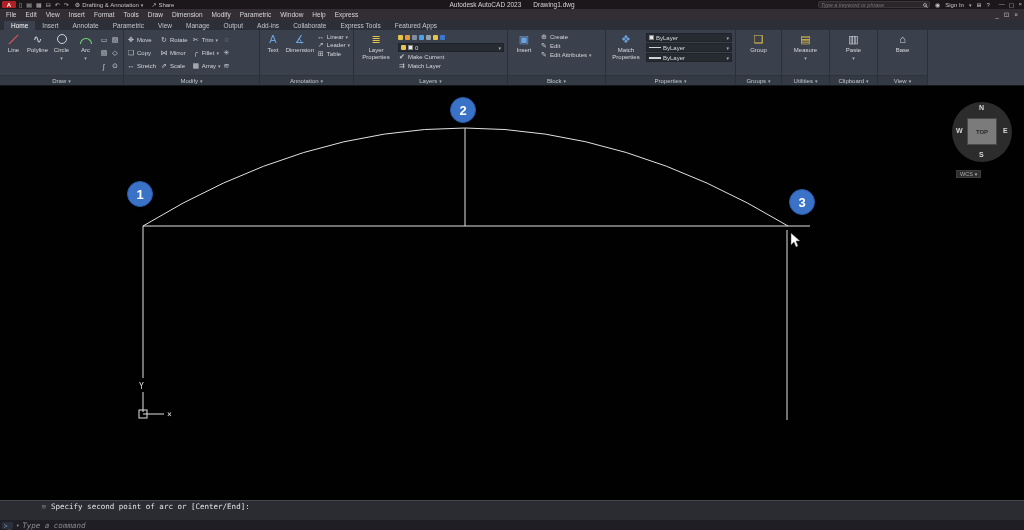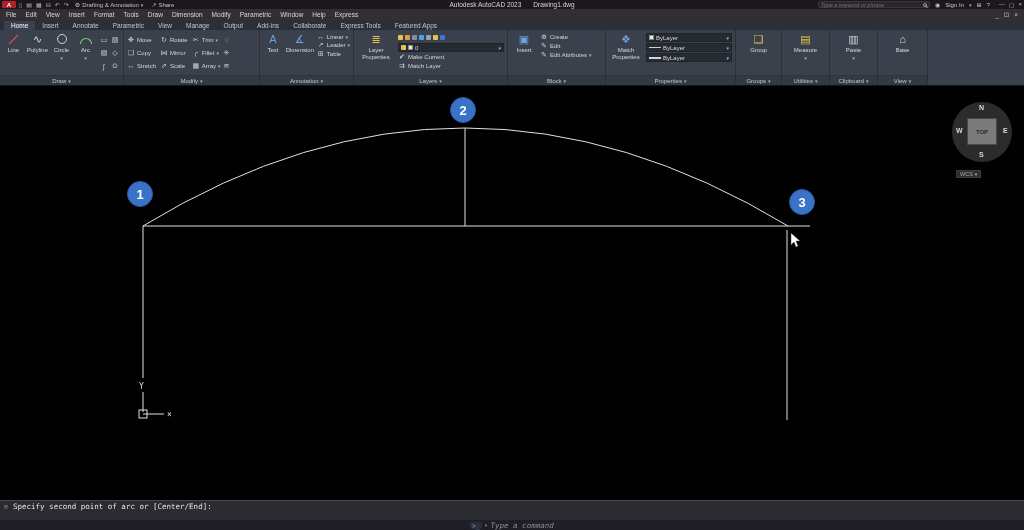--- a/index.html
+++ b/index.html
@@ -68,24 +68,24 @@
   .canvas svg { position:absolute; left:0; top:0; }
   .marker { position:absolute; width:26px; height:26px; border-radius:50%; transform:translate(-50%,-50%); display:flex; align-items:center; justify-content:center; color:#fff; font-size:13px; font-weight:bold; border:1px solid #2a5aa8; box-shadow:0 1px 3px rgba(0,0,0,.7); }
   .viewcube { position:absolute; left:950px; top:12px; width:66px; height:84px; }
   .vc-ring { position:absolute; left:2px; top:4px; width:60px; height:60px; border-radius:50%; background:#2c2c2c; }
   .vc-face { position:absolute; left:17px; top:20px; width:30px; height:27px; background:#7b7b7b; border:1px solid #4a4a4a; display:flex; align-items:center; justify-content:center; font-size:6px; color:#2b2b2b; font-weight:bold; }
   .vc-letter { position:absolute; color:#d8d8d8; font-size:7px; font-weight:bold; }
   .vc-n { left:29px; top:6px; } .vc-s { left:29px; top:53px; } .vc-w { left:6px; top:29px; } .vc-e { left:53px; top:29px; }
   .vc-wcs { position:absolute; left:6px; top:72px; background:#2e2e2e; color:#ababab; font-size:5.5px; padding:0 3px; height:8px; display:flex; align-items:center; gap:2px; border:1px solid #3c3c3c; }
 
   
-  .cmdpanel { height:20px; background:#2b2b32; border-top:1px solid #46464e; display:flex; flex-direction:column; flex:0 0 auto; font-family:"DejaVu Sans Mono",monospace; }
+  .cmdpanel { height:20px; background:#2b2b32; border-top:1px solid #46464e; display:flex; flex-direction:column; flex:0 0 auto; font-family:"DejaVu Sans Mono",monospace;padding-left:38px; }
   .cmdrow { height:10px; display:flex; align-items:center; gap:3px; padding:0 2px; color:#e4e4e8; font-size:7.5px; white-space:nowrap; }
   .gut { color:#8a8a92; font-size:5.5px; width:8px; text-align:center; }
-  .cmdinput { height:10px; background:#1e1e24; display:flex; align-items:center; gap:3px; padding:0 2px; font-size:7.5px; flex:0 0 auto; font-family:"DejaVu Sans Mono",monospace;justify-content:center; }
+  .cmdinput { height:10px; background:#1e1e24; display:flex; align-items:center; gap:3px; padding:0 2px; font-size:7.5px; flex:0 0 auto; font-family:"DejaVu Sans Mono",monospace; }
   .kbdchip { color:#7aa0d8; font-size:6px; background:#2a2f3a; padding:0 2px; border-radius:1px; }
   .ph { color:#8c8c94; font-style:italic; }
 </style>
 </head>
 <body>
 
 <div class="screen">
 
   <div class="titlebar">
     <div class="applogo">A</div>

